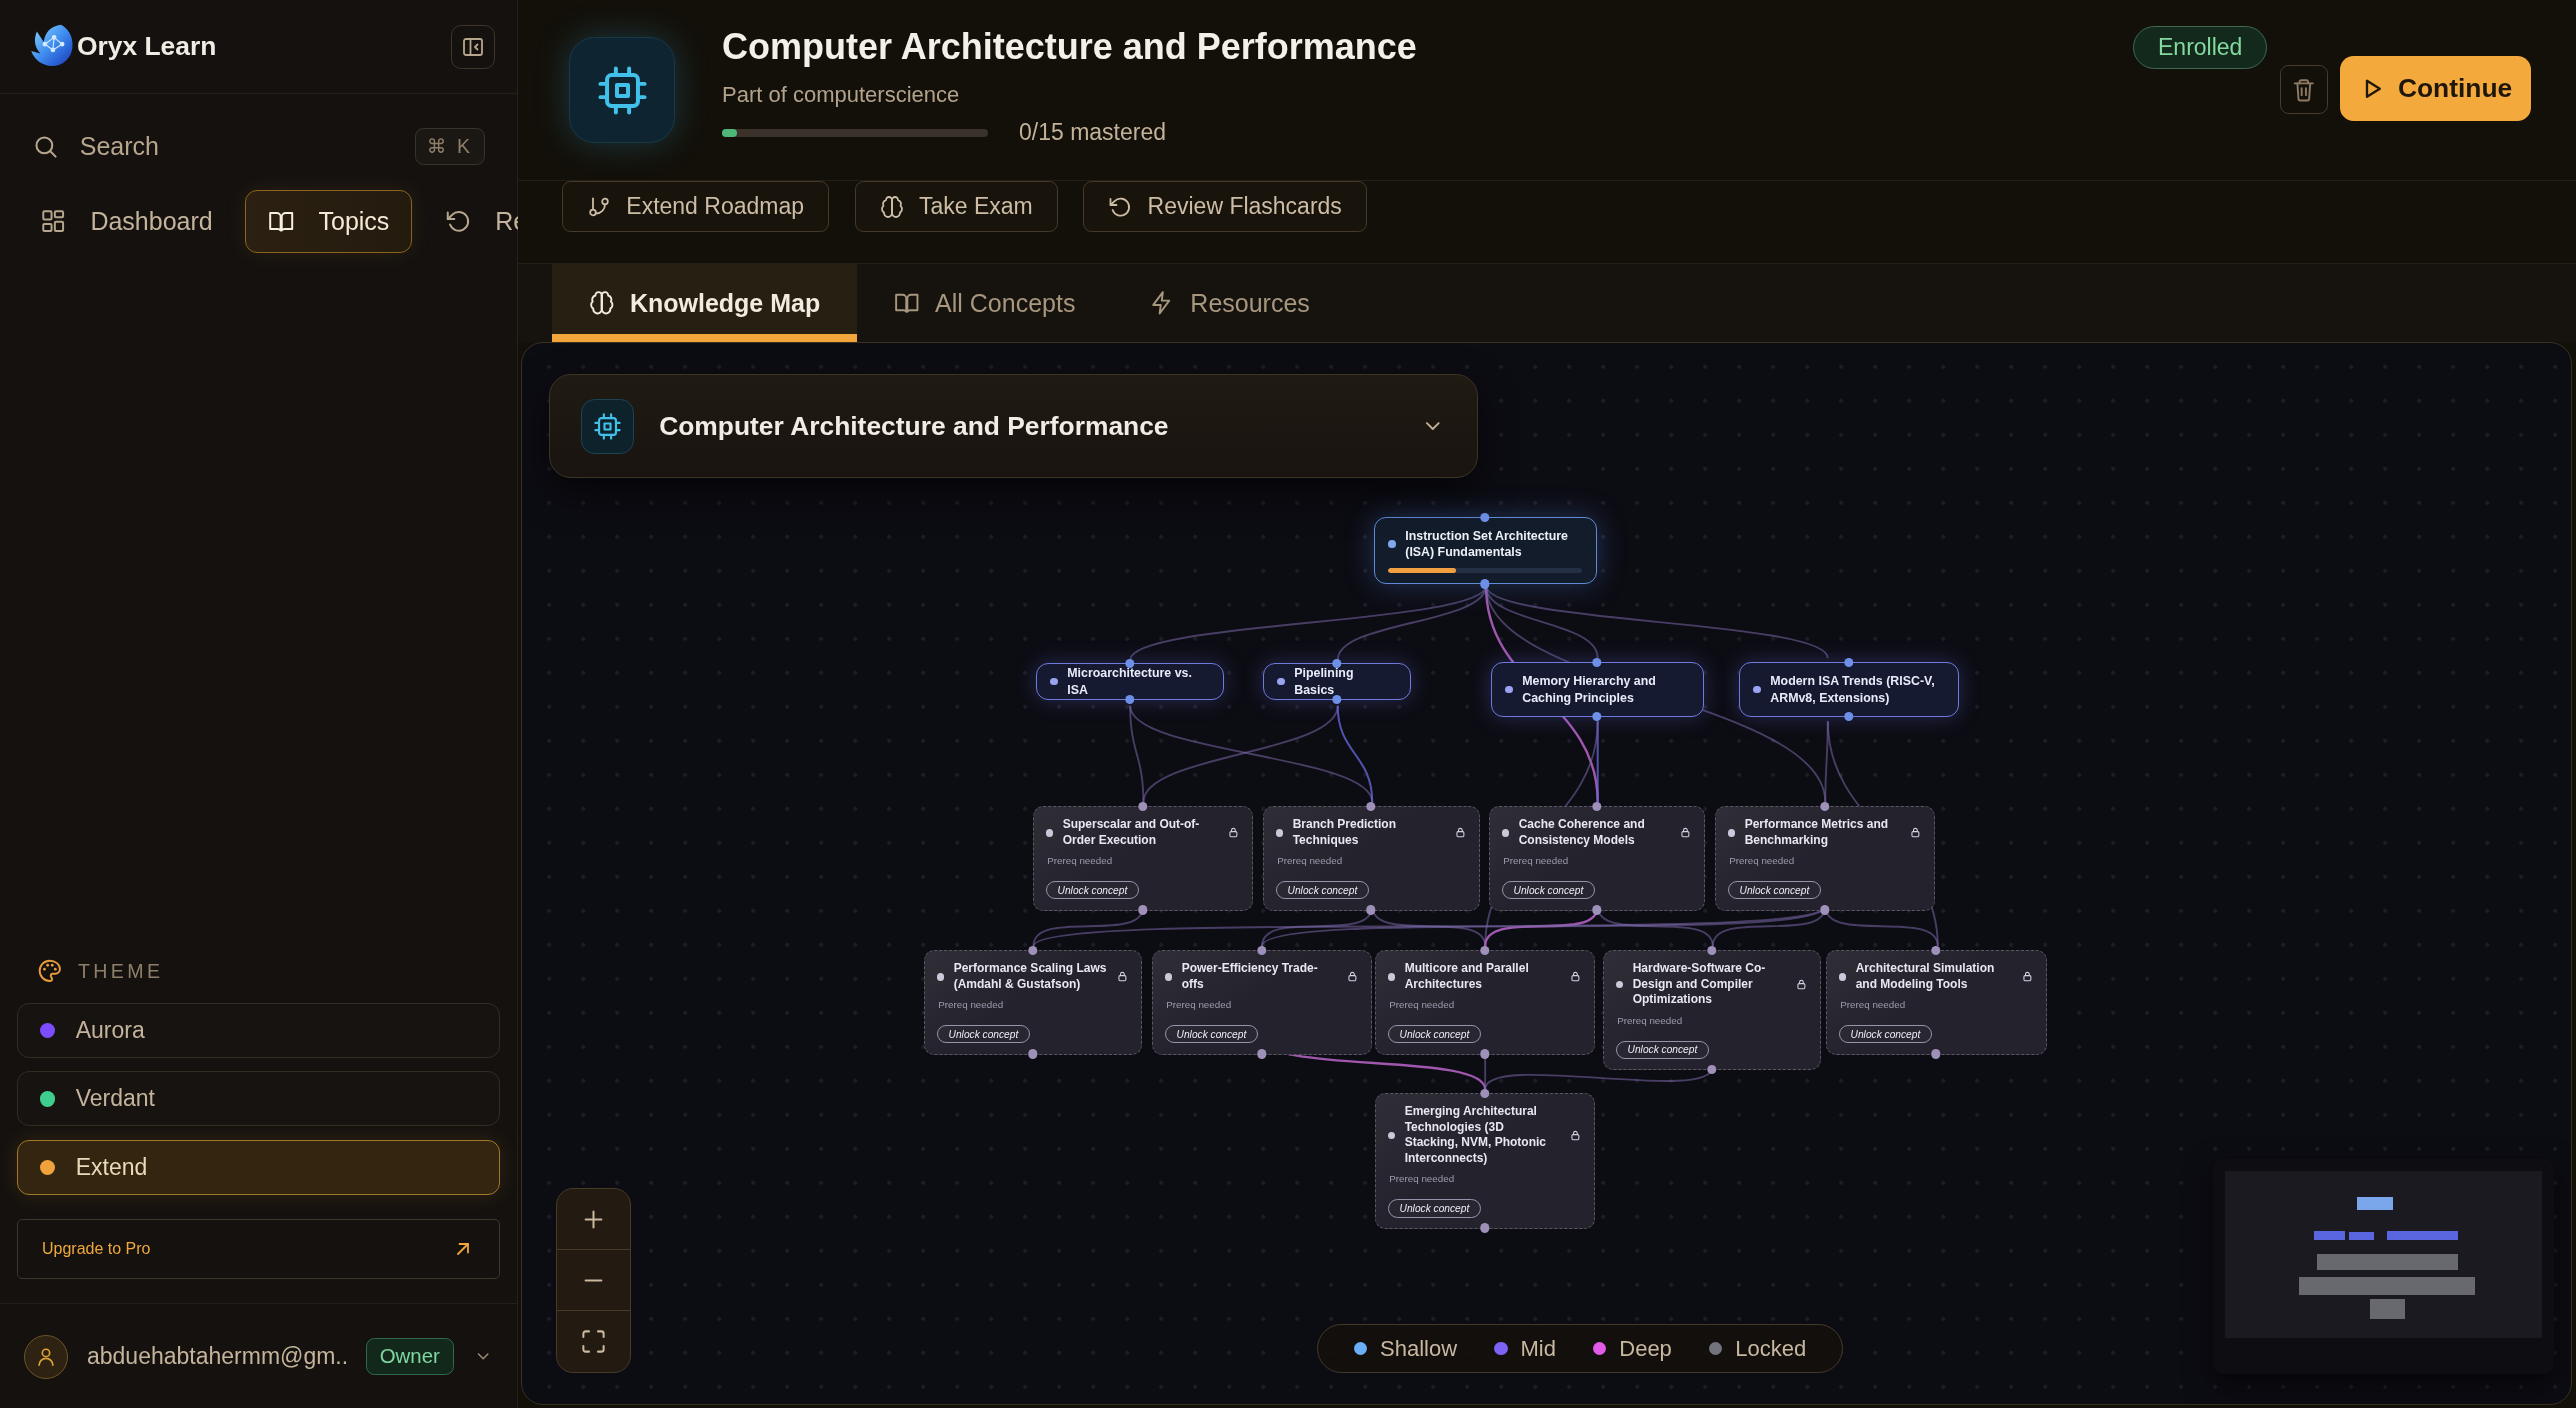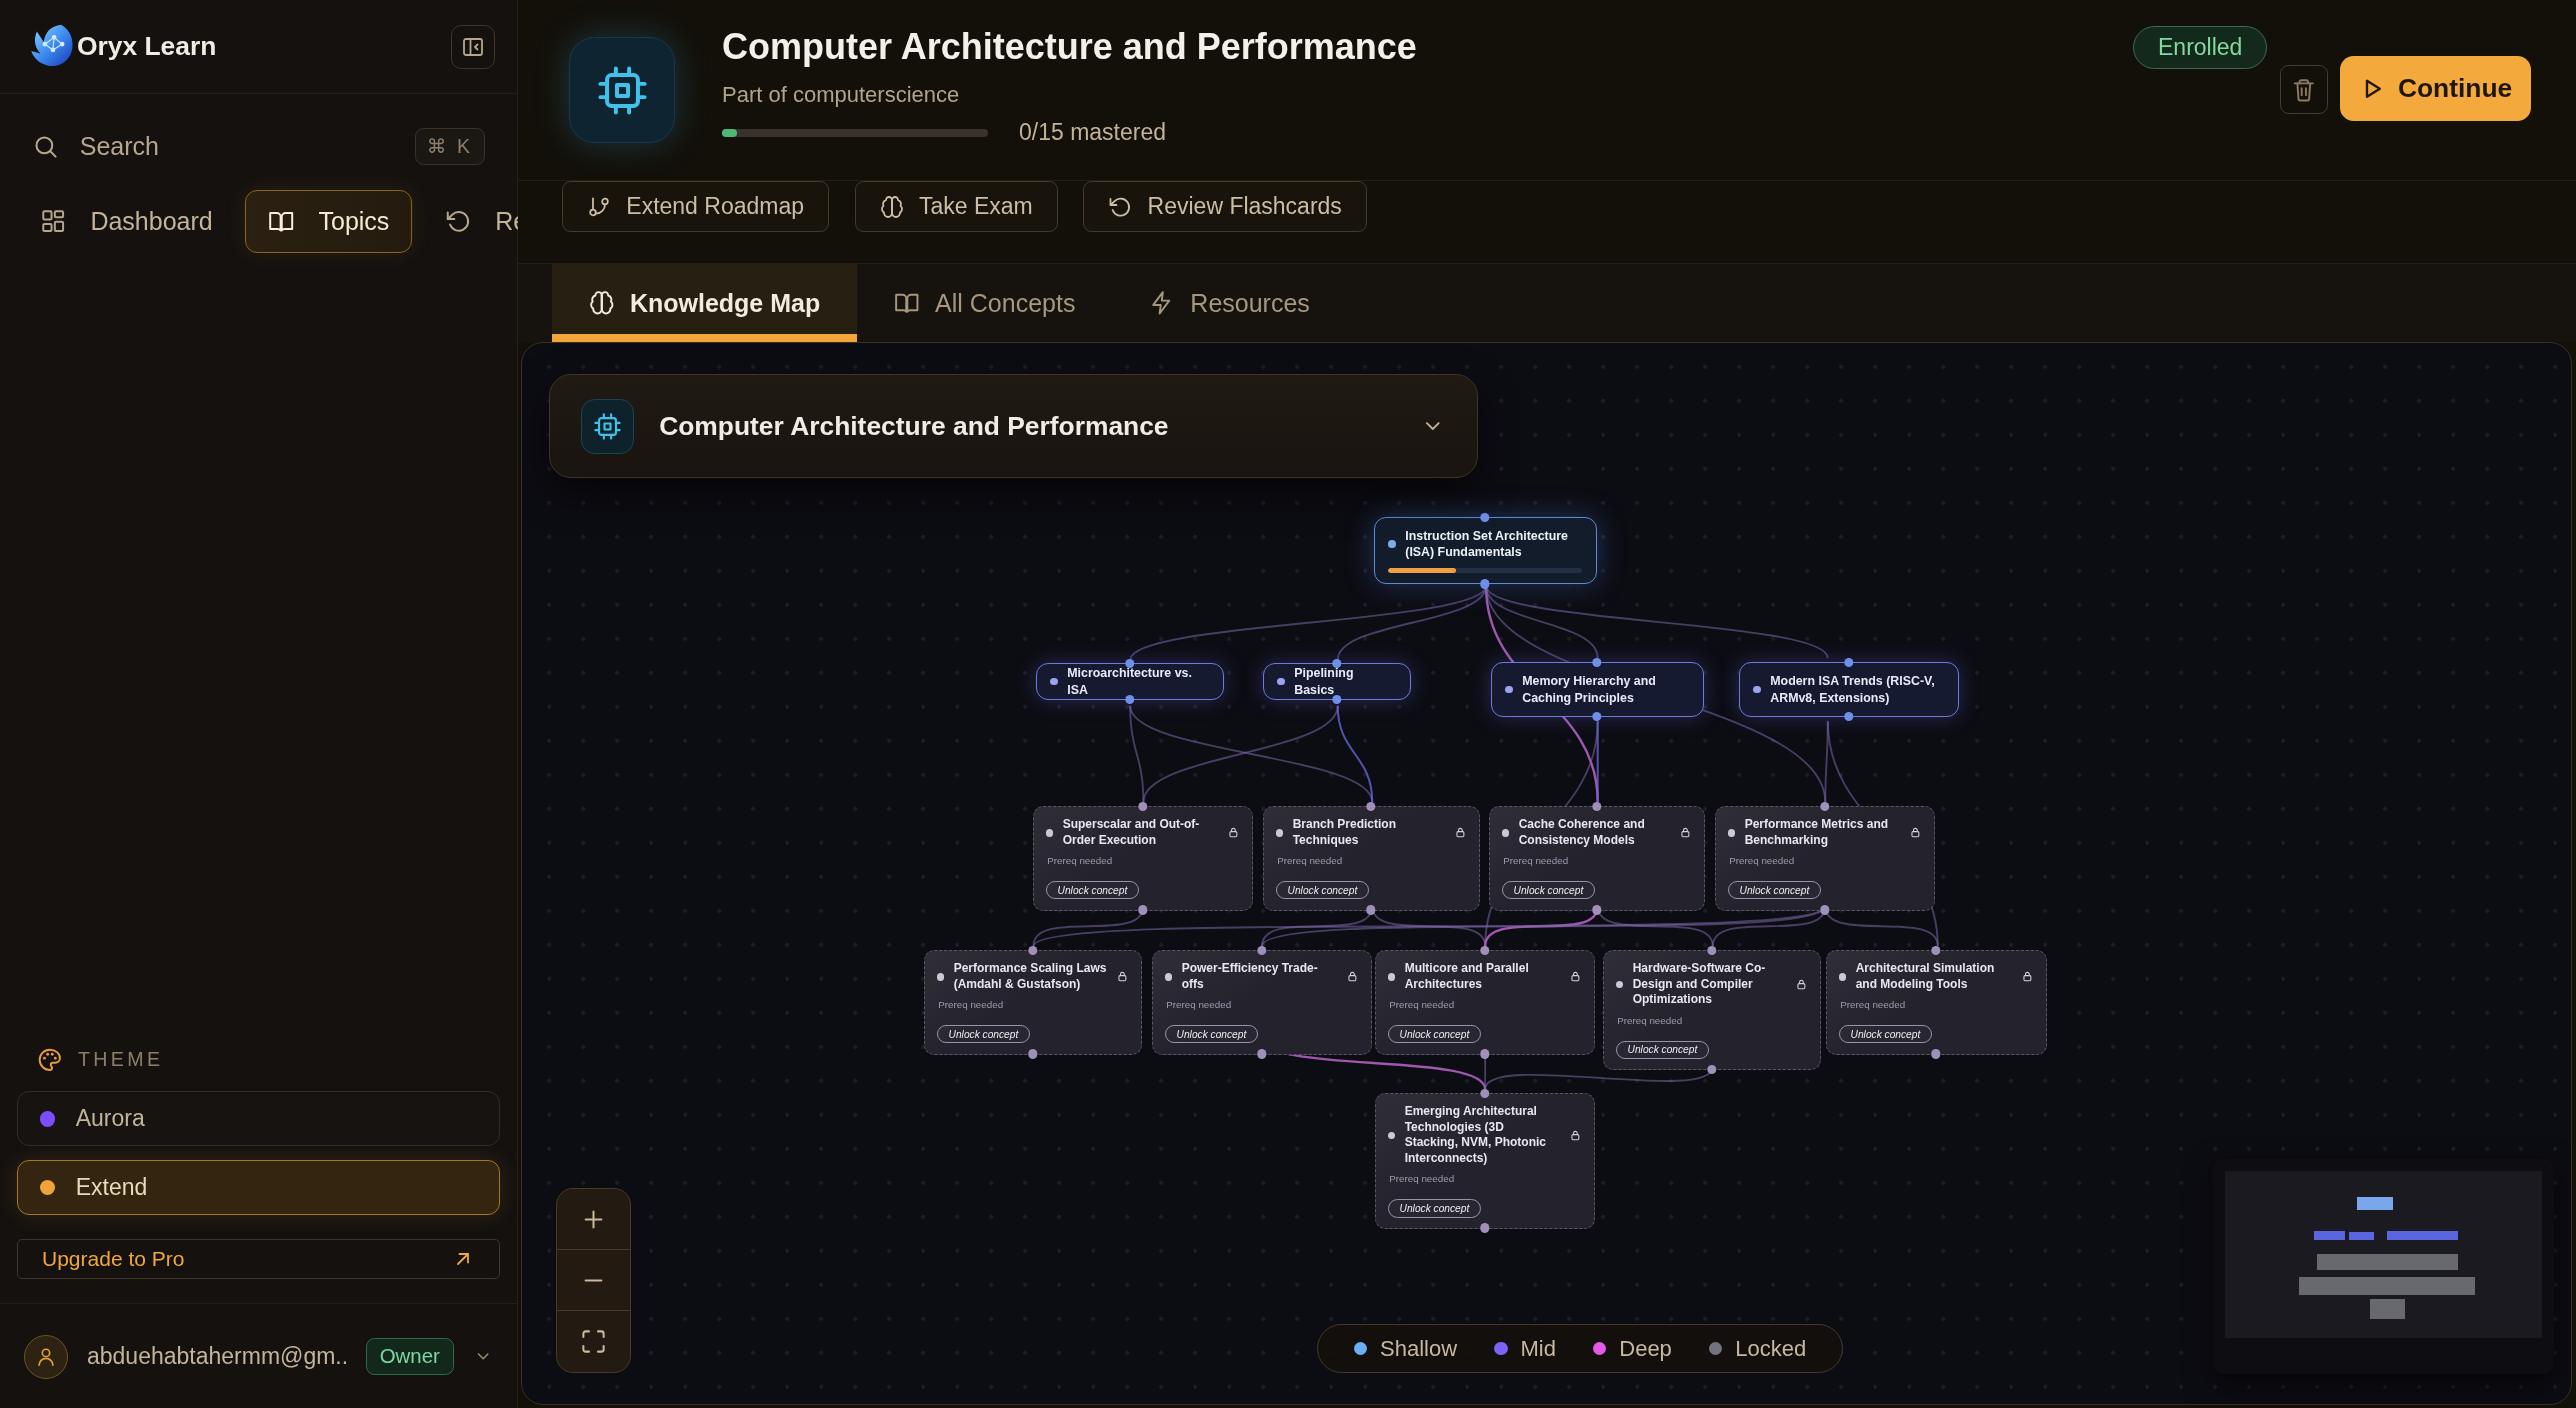--- a/index.html
+++ b/index.html
@@ -23,21 +23,21 @@
   .nav-item.active{border-color:#8a6420;background:linear-gradient(90deg,#2b2011,#241b0f);color:#f4ead6;box-shadow:0 0 22px rgba(240,170,60,.10);}
   .nav-item.active .ic{color:#f6efe2;}
   .spacer{flex:1;}
   .theme-head{display:flex;align-items:center;gap:15.3px;padding:0 37px;margin-bottom:19px;color:#8f7f6a;}
   .theme-head .ic{color:#e89c3c;font-size:25.6px;display:flex;}
   .theme-head .lbl{font-size:19.6px;letter-spacing:3.4px;}
   .theme-list{padding:0 17px;display:flex;flex-direction:column;gap:13.6px;}
   .theme-item{height:55px;border:1.7px solid #342c22;border-radius:12px;display:flex;align-items:center;gap:20.4px;padding:0 22px;font-size:23px;color:#c5b49c;background:rgba(255,255,255,0.01);}
   .theme-item .dot{width:15.3px;height:15.3px;border-radius:50%;flex:none;}
   .theme-item.active{border-color:#a07828;background:#33250f;box-shadow:0 0 22px rgba(240,163,60,.14);color:#ead9bd;}
-  .upgrade{margin:24px 17px;height:40px;border:1.7px solid #3f362a;display:flex;align-items:center;justify-content:space-between;padding:0 24px;color:#f0a83c;font-size:21px;border-radius:5.1px;border-top:1.7px solid #3f362a;}
+  .upgrade{margin:24px 17px;height:60px;border:1.7px solid #3f362a;display:flex;align-items:center;justify-content:space-between;padding:0 24px;color:#f0a83c;font-size:16px;border-radius:5.1px;border-top:1.7px solid #3f362a;}
   .user-row{border-top:1.7px solid #241e16;height:106px;display:flex;align-items:center;gap:19px;padding:0 24px;flex:none;}
   .avatar{width:44px;height:44px;border-radius:50%;background:#2e2313;border:1.7px solid #6b5426;display:flex;align-items:center;justify-content:center;color:#e0a33c;font-size:22px;flex:none;}
   .email{font-size:23px;color:#c5b49c;flex:1;white-space:nowrap;overflow:hidden;}
   .role-badge{border:1.7px solid #2f6b4a;background:#11281b;color:#7fd6a0;font-size:20.4px;padding:6px 12.8px;border-radius:8.5px;flex:none;}
   .user-chev{color:#9a8a74;font-size:20.4px;display:flex;}
 
   
   .main{flex:1;display:flex;flex-direction:column;position:relative;background:#131009;min-width:0;}
   .m-header{height:181px;position:relative;border-bottom:1.7px solid #251e15;flex:none;}
   .chip-badge{position:absolute;left:51px;top:37px;width:106px;height:106px;border-radius:25.6px;background:#0e2430;border:1.7px solid #17394a;display:flex;align-items:center;justify-content:center;color:#41c0ea;font-size:53px;box-shadow:0 0 34px rgba(60,180,230,.25);}
@@ -241,20 +241,24 @@
             <circle cx="14.3" cy="6.8" r="1.3" fill="currentColor" stroke="none"></circle>
             <circle cx="17.2" cy="10.5" r="1.3" fill="currentColor" stroke="none"></circle>
           </svg>
         </span>
       <span class="lbl">THEME</span>
     </div>
     <div class="theme-list" id="theme-list">
         <div class="theme-item">
           <span class="dot" style="background:#7c4dff"></span>
           <span>Aurora</span>
+        </div>
+        <div class="theme-item">
+          <span class="dot" style="background:#3ecf8e"></span>
+          <span>Verdant</span>
         </div>
         <div class="theme-item active">
           <span class="dot" style="background:#f0a33c"></span>
           <span>Extend</span>
         </div>
       </div>
 
     <button class="upgrade" style="background:transparent;">
       <span>Upgrade to Pro</span>
       <span class="ic" style="font-size:24px;color:#f0a83c;">

